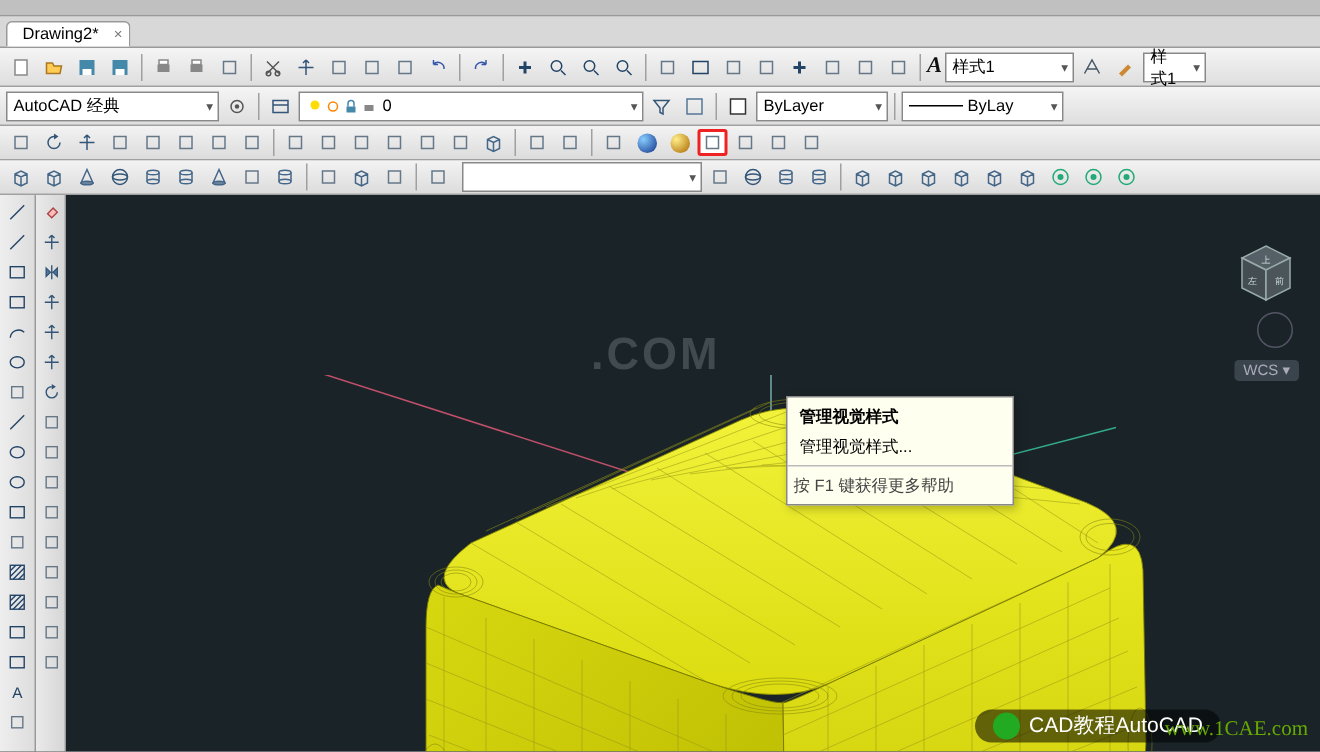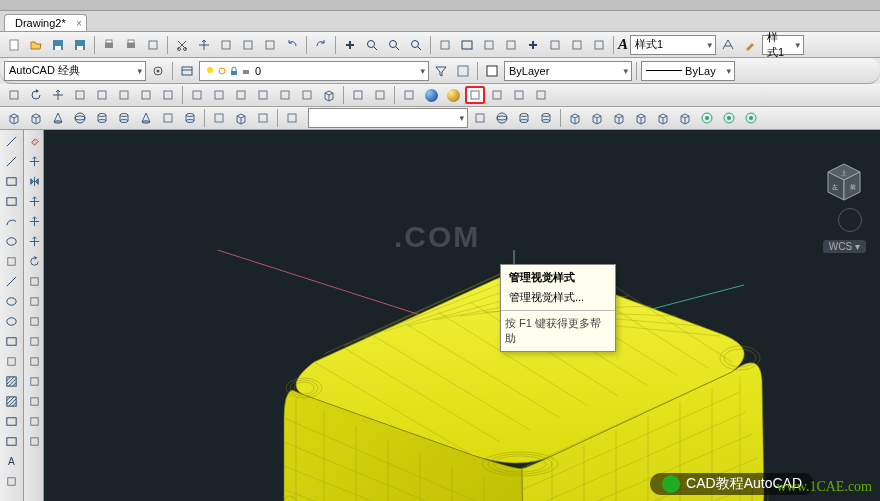--- a/index.html
+++ b/index.html
@@ -12,40 +12,40 @@
   .doctab .close { position: absolute; right: 4px; top: 3px; font-size: 10px; color: #777; cursor: pointer; }
   
   .toolbar { height: 26px; background: linear-gradient(#f5f5f5,#dedede); border-bottom: 1px solid #a0a0a0; display: flex; align-items: center; padding: 0 4px; gap: 2px; }
   .tbtn { width: 20px; height: 20px; border: 1px solid transparent; border-radius: 2px; display: inline-flex; align-items: center; justify-content: center; cursor: pointer; }
   .tbtn svg { width: 14px; height: 14px; }
   .sep { width: 1px; height: 18px; background: #a0a0a0; margin: 0 2px; }
   
   .tdrop { height: 20px; border: 1px solid #888; background: #fff; font-size: 11px; padding: 0 16px 0 4px; display: inline-flex; align-items: center; position: relative; cursor: pointer; }
   .tdrop::after { content: "▾"; position: absolute; right: 3px; font-size: 9px; color: #555; }
   
-  .row2 { height: 26px; background: linear-gradient(#f5f5f5,#dedede); border-bottom: 1px solid #a0a0a0; display: flex; align-items: center; padding: 0 4px; gap: 2px; border-radius: 12px; }
+  .row2 { height: 26px; background: linear-gradient(#f5f5f5,#dedede); border-bottom: 1px solid #a0a0a0; display: flex; align-items: center; padding: 0 4px; gap: 2px; }
   .layercombo { flex: 0 0 230px; }
   
   .icrow { height: 23px; background: linear-gradient(#f3f3f3,#dcdcdc); border-bottom: 1px solid #a0a0a0; display: flex; align-items: center; padding: 0 4px; gap: 2px; }
   .ibtn { width: 20px; height: 18px; display: inline-flex; align-items: center; justify-content: center; cursor: pointer; border: 1px solid transparent; border-radius: 2px; }
   .ibtn svg { width: 14px; height: 14px; }
   .highlighted { border: 2px solid #e22; background: #fff; }
   
   .work { position: relative; display: flex; height: calc(501px - 11px - 21px - 26px - 26px - 23px - 23px); }
   .ltoolbar { width: 24px; background: linear-gradient(90deg,#eee,#ddd); border-right: 1px solid #999; display: flex; flex-direction: column; gap: 1px; padding: 2px 0; }
   .ltoolbar2 { width: 20px; background: linear-gradient(90deg,#eaeaea,#d6d6d6); border-right: 1px solid #999; display: flex; flex-direction: column; gap: 1px; padding: 2px 0; }
   .lbtn { width: 20px; height: 19px; margin: 0 auto; display: flex; align-items: center; justify-content: center; cursor: pointer; }
   .lbtn svg { width: 13px; height: 13px; }
   
   .canvas { flex: 1; background: #1a2428; position: relative; overflow: hidden; }
   .vplabel { position: absolute; top: 6px; left: 8px; color: #5ad0d8; font-size: 12px; font-family: SimSun, serif; }
   
   .solid { position: absolute; left: 140px; top: 120px; width: 620px; height: 360px; }
   
-  .tooltip { position: absolute; left: 456px; top: 134px; width: 116px; background: #fffff0; border: 1px solid #888; font-size: 11px; box-shadow: 2px 2px 6px rgba(0,0,0,.25); z-index: 50; }
+  .tooltip { position: absolute; left: 480px; top: 134px; width: 152px; background: #fffff0; border: 1px solid #888; font-size: 11px; box-shadow: 2px 2px 6px rgba(0,0,0,.25); z-index: 50; }
   .tooltip .tt-title { font-weight: bold; padding: 5px 8px 3px; }
   .tooltip .tt-line { padding: 2px 8px 5px; }
   .tooltip .tt-sep { border-top: 1px solid #bbb; margin: 0; }
   .tooltip .tt-help { padding: 5px 4px; color: #444; }
   
   .viewcube { position: absolute; right: 12px; top: 28px; width: 48px; height: 48px; }
   .wcs { position: absolute; right: 14px; top: 110px; color: #aab; font-size: 10px; background: rgba(80,90,100,.6); padding: 1px 6px; border-radius: 3px; }
   .navwheel { position: absolute; right: 18px; top: 78px; width: 24px; height: 24px; border: 1px solid #556; border-radius: 50%; }
   
   .watermark { position: absolute; left: 350px; top: 90px; font-size: 30px; font-weight: bold; color: rgba(128,140,144,.38); letter-spacing: 2px; pointer-events: none; font-family: Arial; }
@@ -276,25 +276,25 @@
       <svg viewBox="0 0 14 14">
         <rect x="2" y="2" width="10" height="10" fill="none" stroke="#579"></rect>
       </svg>
     </span>
   <span class="sep"></span>
   <span class="tbtn">
       <svg viewBox="0 0 14 14">
         <rect x="2" y="2" width="10" height="10" fill="#fff" stroke="#333"></rect>
       </svg>
     </span>
-  <span class="tdrop" style="width:128px">
+  <span class="tdrop" style="width:88px">
       <span>ByLayer</span>
     </span>
   <span class="sep"></span>
-  <span class="tdrop" style="width:94px"><span style="border-top:1px solid #000;width:36px;display:inline-block"></span>&nbsp;<span>ByLay</span></span>
+  <span class="tdrop" style="width:108px"><span style="border-top:1px solid #000;width:36px;display:inline-block"></span>&nbsp;<span>ByLay</span></span>
 </div>
 
 <div class="icrow">
   <span class="ibtn">
       <svg viewBox="0 0 14 14">
         <rect x="3" y="3" width="8" height="8" fill="none" stroke="#678"></rect>
       </svg>
     </span>
     <span class="ibtn">
       <svg viewBox="0 0 14 14">

